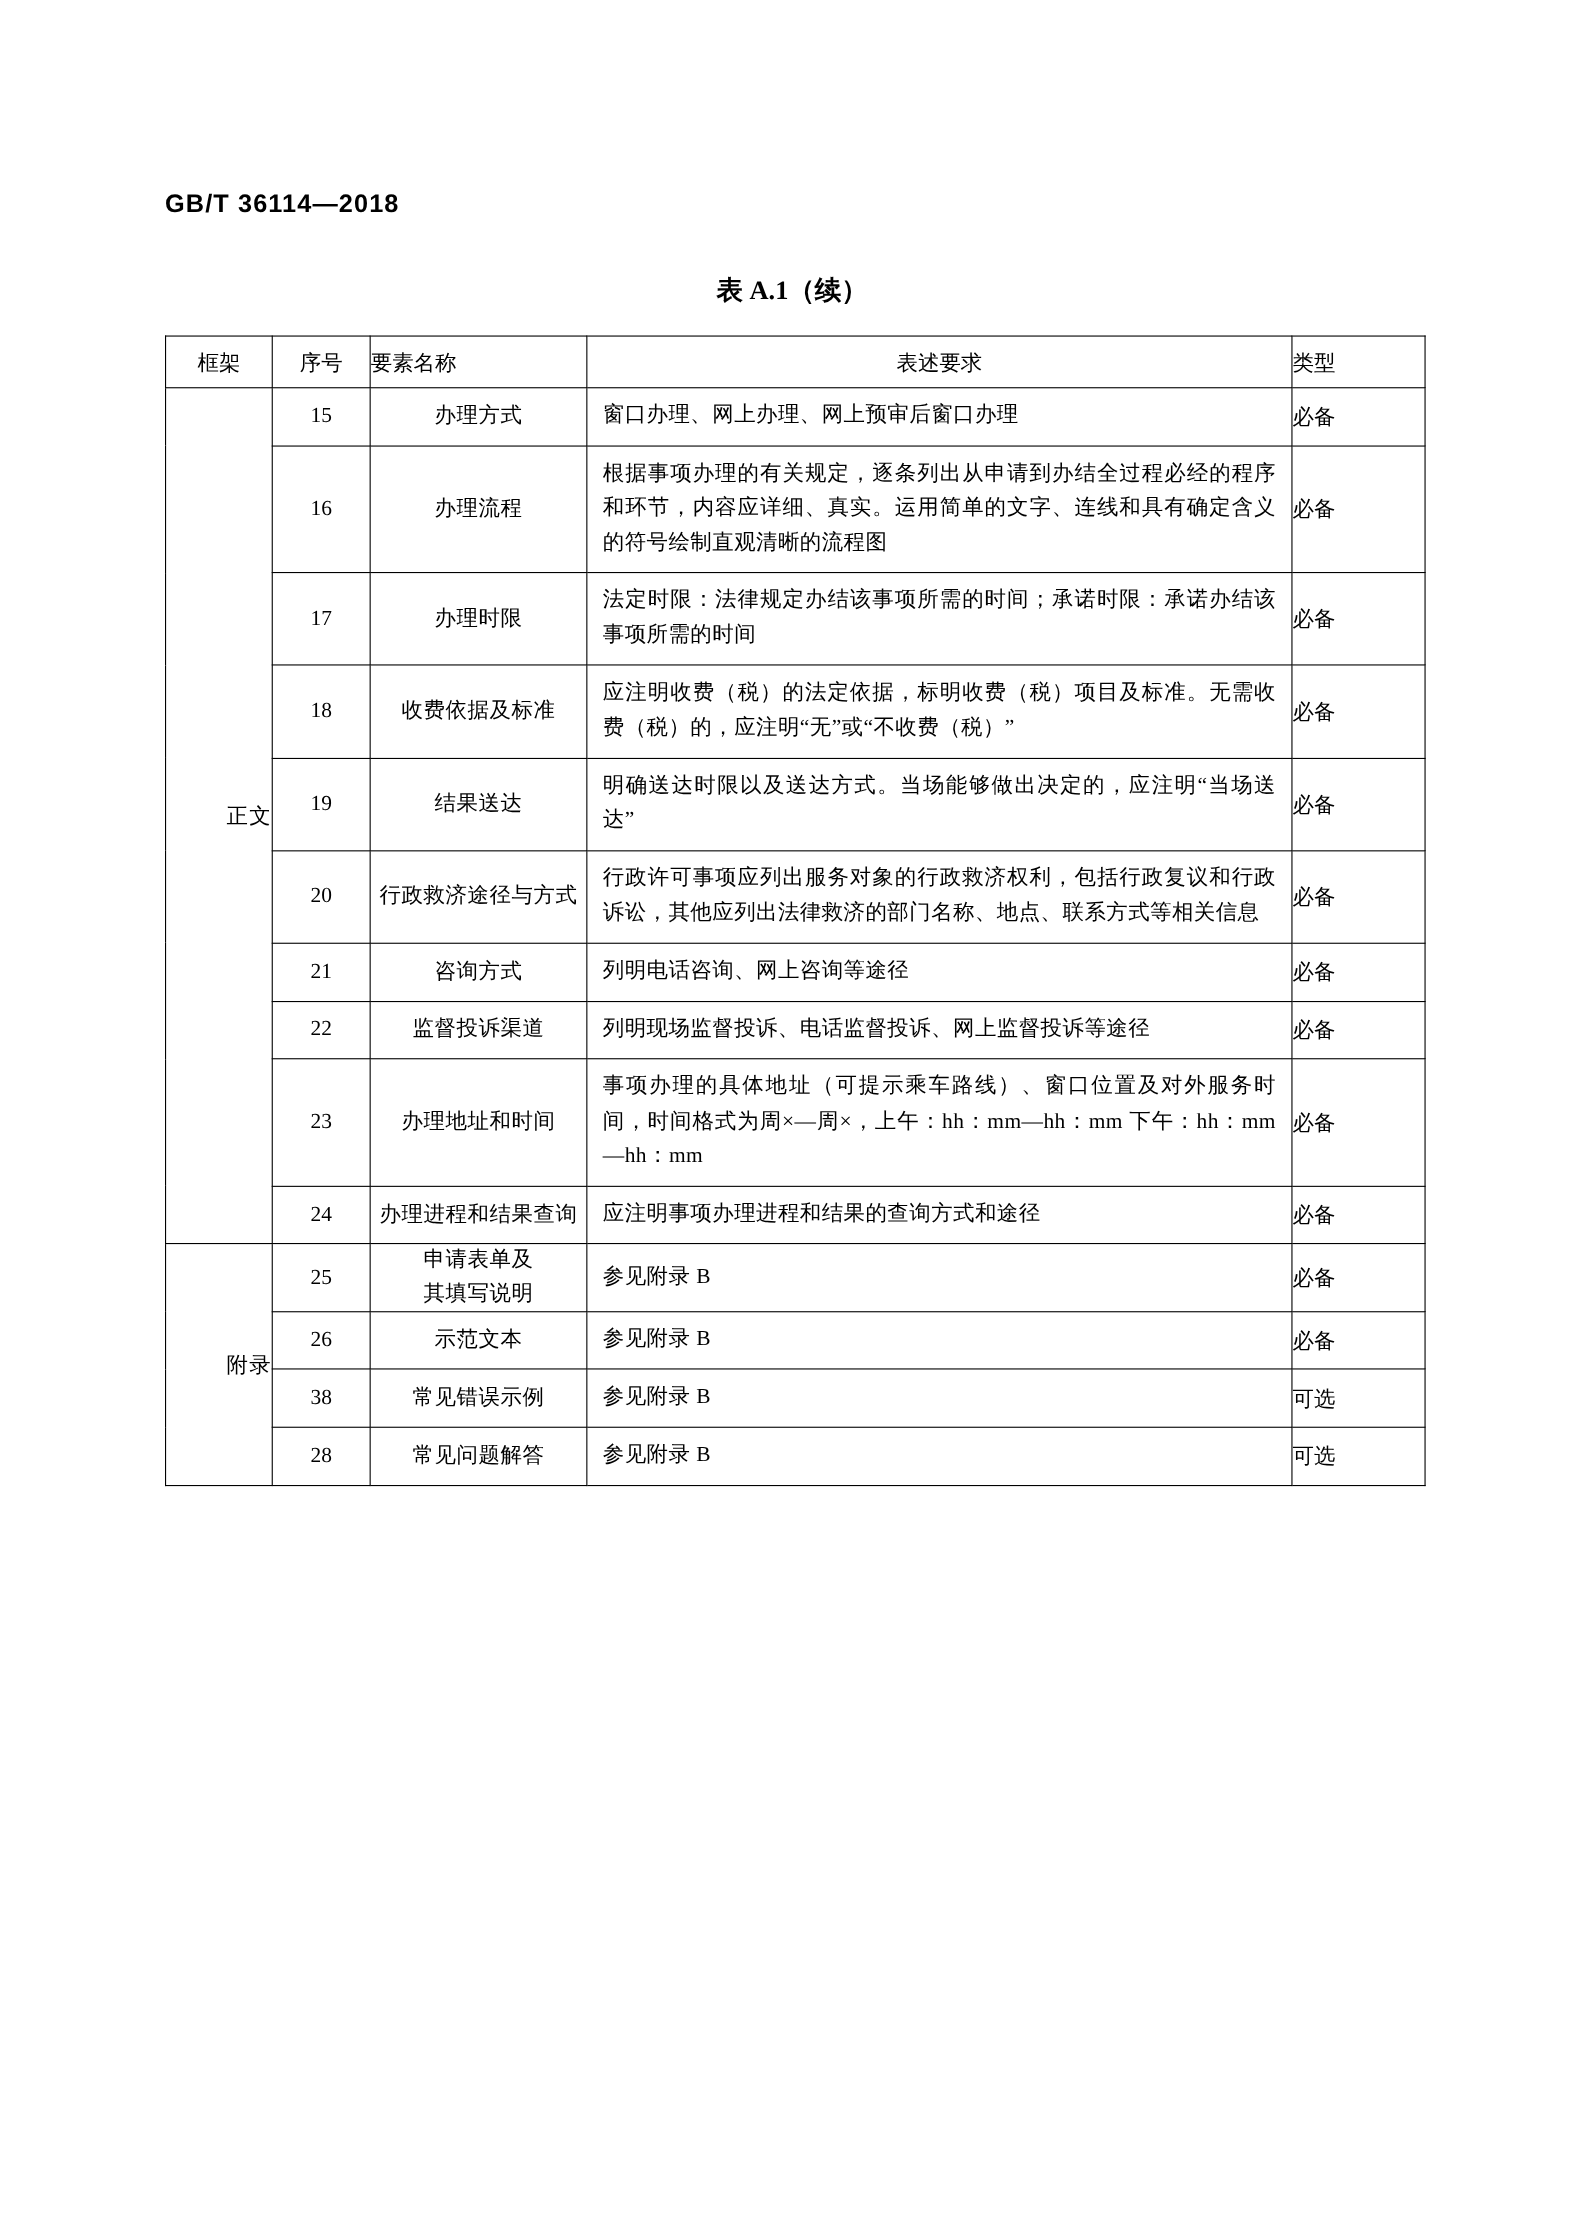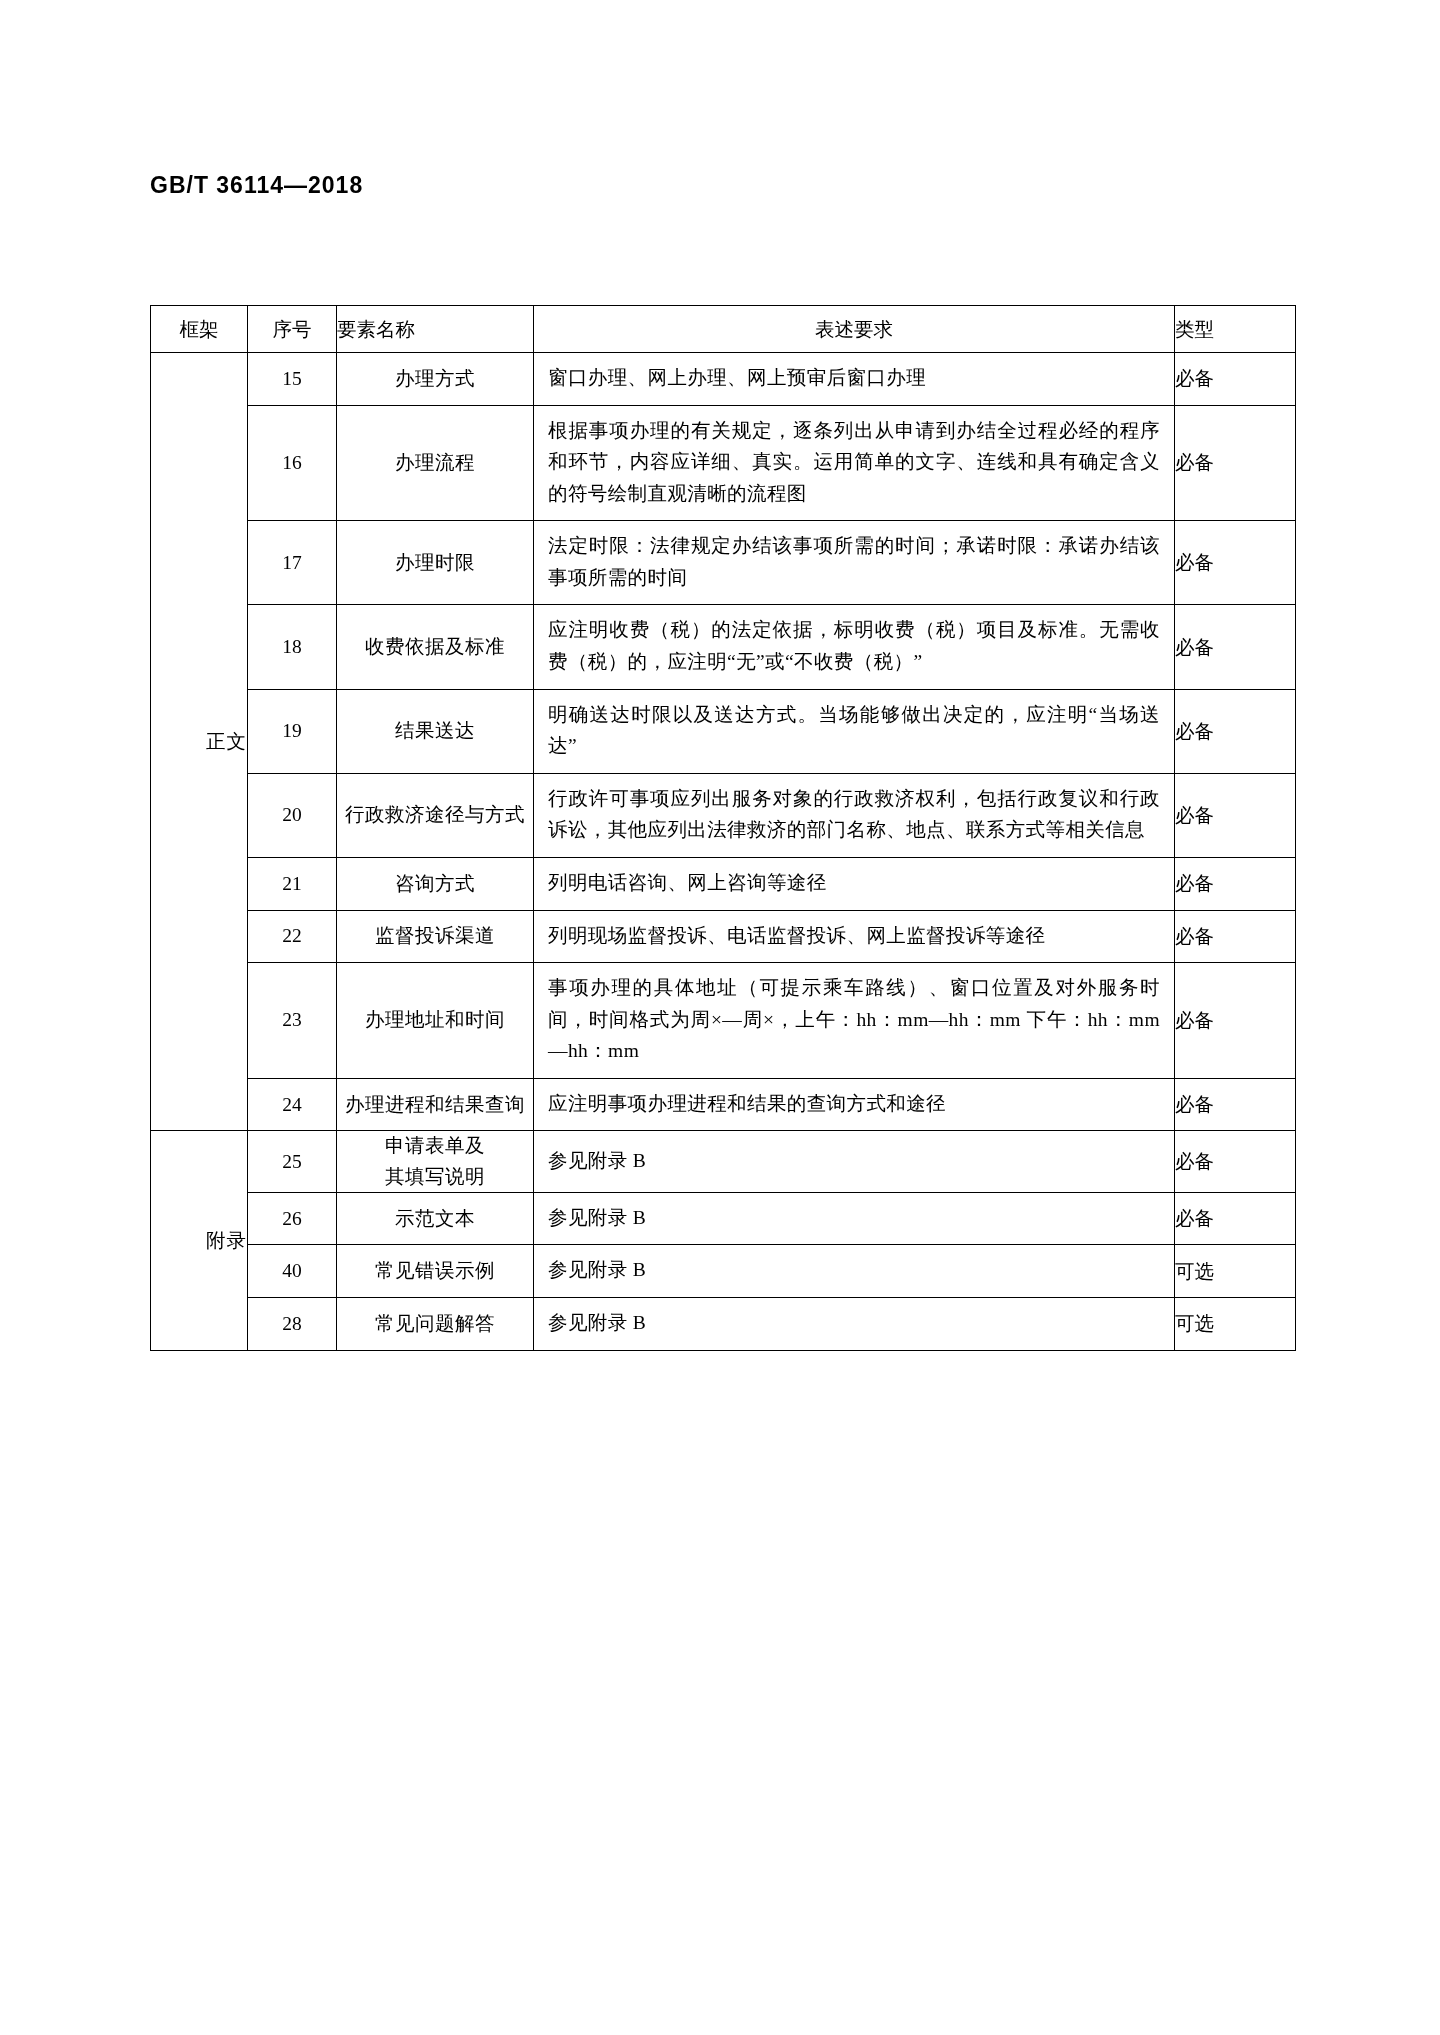--- a/index.html
+++ b/index.html
@@ -112,20 +112,21 @@
   }
   .nowrap-num { font-size: 18px; }
 </style>
 </head>
 <body>
 
 <div class="page">
 
   <div class="std-no">GB/T 36114—2018</div>
 
+  <div class="table-caption">表 A.1（续）</div>
 
   <table class="main">
     <thead>
       <tr>
         <td class="c-frame">框架</td>
         <td class="c-no">序号</td>
         <td class="c-name">要素名称</td>
         <td class="c-req cell-center">表述要求</td>
         <td class="c-type">类型</td>
       </tr>
@@ -237,21 +238,21 @@
       <tr>
         <td class="c-no nowrap-num">26</td>
         <td class="c-name name-cell">示范文本</td>
         <td class="c-req">
             <div class="cell-pad req-block">参见附录 B</div>
           </td>
         <td class="c-type">必备</td>
       </tr>
 
       <tr>
-        <td class="c-no nowrap-num">40</td>
+        <td class="c-no nowrap-num">38</td>
         <td class="c-name name-cell">常见错误示例</td>
         <td class="c-req">
             <div class="cell-pad req-block">参见附录 B</div>
           </td>
         <td class="c-type">可选</td>
       </tr>
 
       <tr>
         <td class="c-no nowrap-num">28</td>
         <td class="c-name name-cell">常见问题解答</td>

